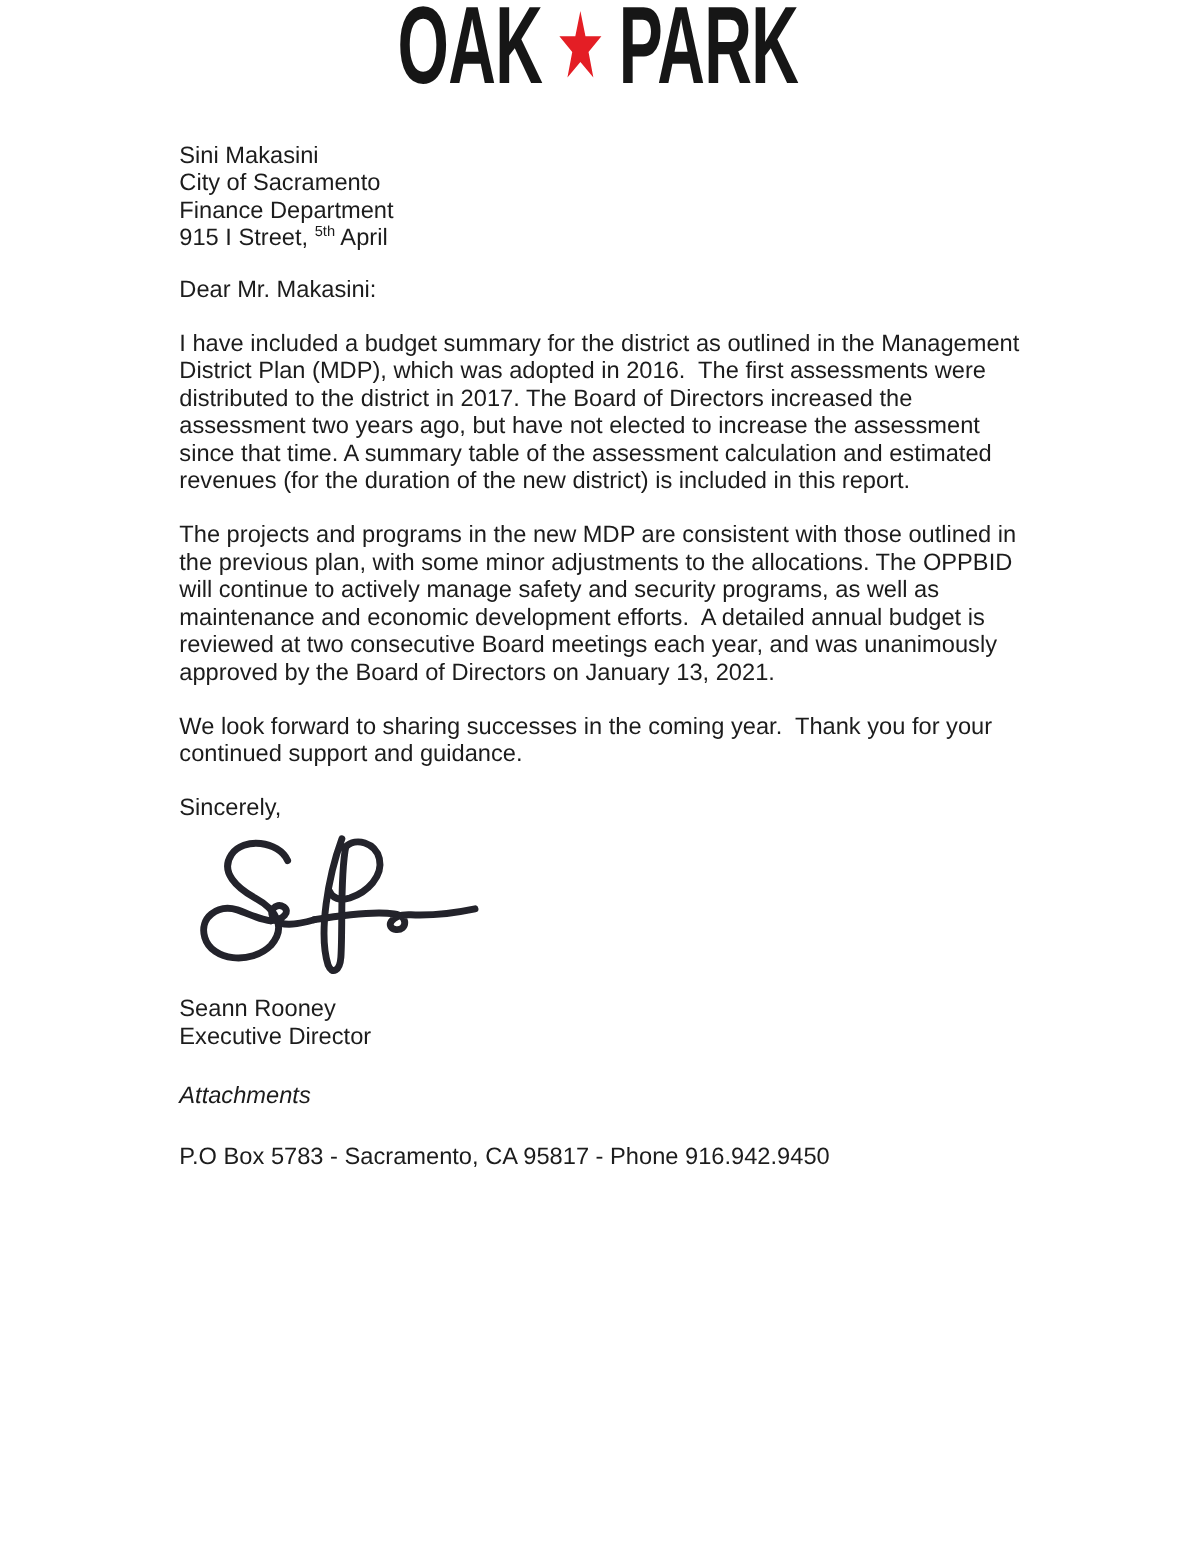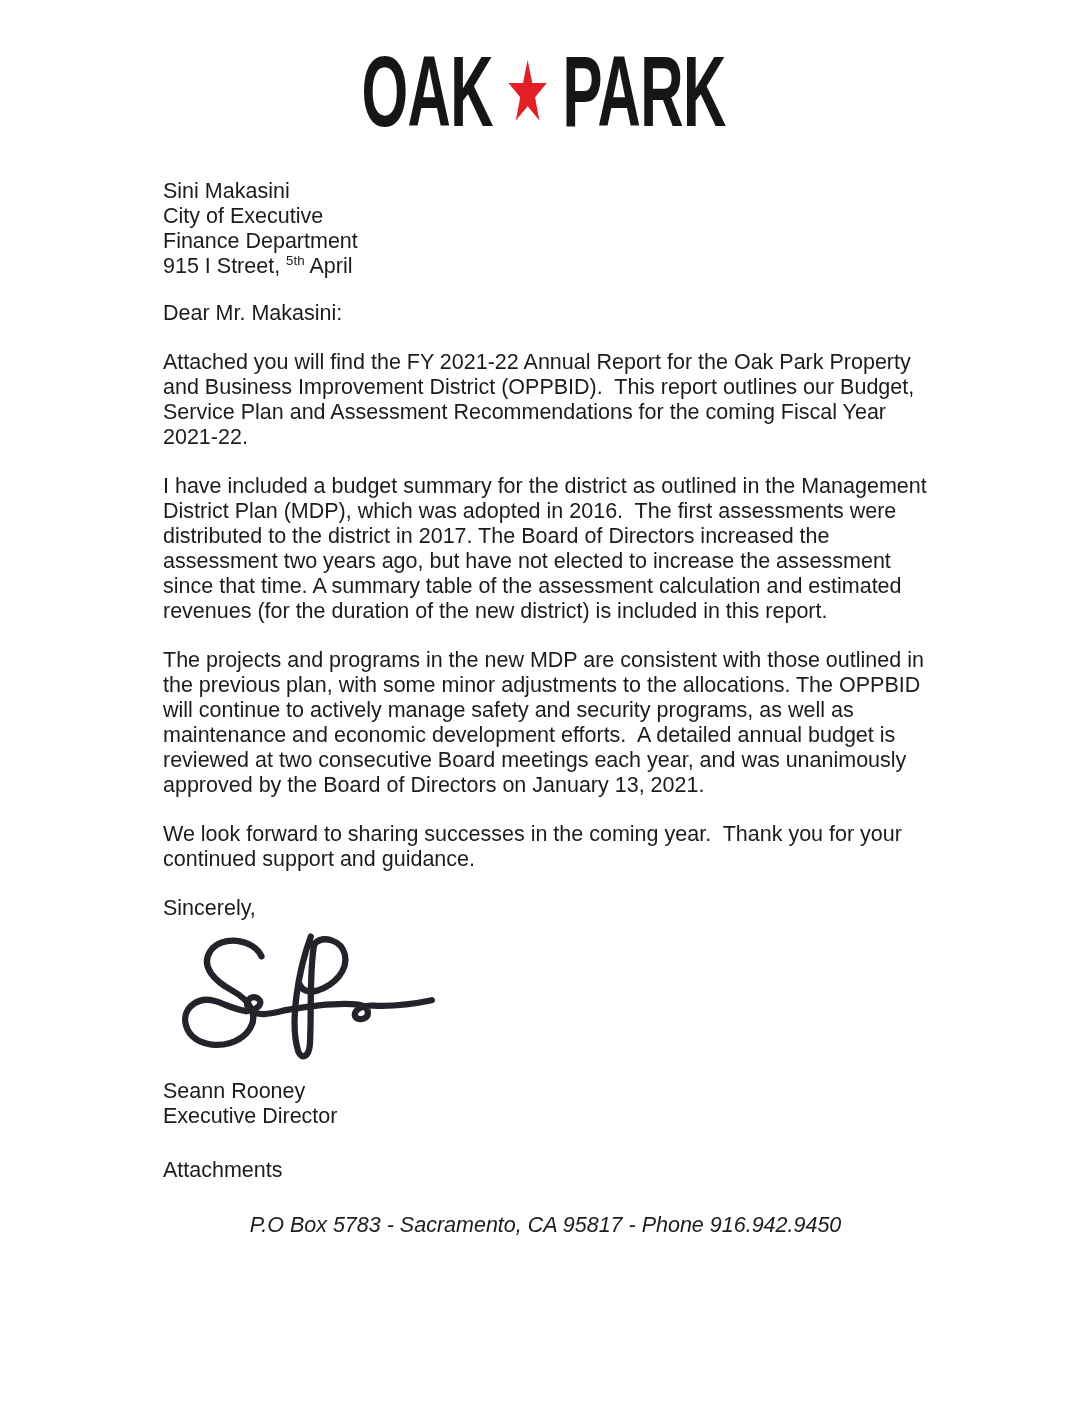--- a/index.html
+++ b/index.html
@@ -17,21 +17,20 @@
     font-size: 21.5px;
     line-height: 25px;
     overflow: hidden;
     margin: 0 auto;
   }
   
   .logo-row {
     display: flex;
     justify-content: center;
     align-items: center;
-    padding-top: 50px;
     height: 82px;
   }
   .logo-inner {
     display: flex;
     align-items: center;
     transform: scaleX(0.60);
     transform-origin: center center;
     white-space: nowrap;
   }
   .logo-word {
@@ -71,26 +70,25 @@
     margin-top: 12px;
     width: 292px;
     height: 130px;
   }
   .signature-svg {
     width: 292px;
     height: 130px;
     display: block;
   }
   .signer-name { margin-top: 16px; }
-  .attachments { margin-top: 29px; }
+  .attachments { margin-top: 29px; font-style: italic; }
   .footer-line {
     margin-top: 30px;
-    text-align: center;
+    text-align: left;
     white-space: pre-wrap;
-    font-style: italic;
   }
 </style>
 </head>
 <body>
 
 <div class="page">
 
   <div class="logo-row">
     <div class="logo-inner">
       <span class="logo-word">OAK</span>
@@ -99,28 +97,27 @@
       </svg>
       <span class="logo-word">PARK</span>
     </div>
   </div>
 
   <div class="content">
 
 
     <div class="address-block">
       <div class="line">Sini Makasini</div>
-      <div class="line">City of Executive</div>
+      <div class="line">City of Sacramento</div>
       <div class="line">Finance Department</div>
       <div class="line"><span>915 I Street, </span><sup class="street-sup">5th</sup><span> April</span></div>
     </div>
 
     <div class="line salutation">Dear Mr. Makasini:</div>
 
-    <div class="para">Attached you will find the FY 2021-22 Annual Report for the Oak Park Property and Business Improvement District (OPPBID).  This report outlines our Budget, Service Plan and Assessment Recommendations for the coming Fiscal Year 2021-22.</div>
     <div class="para">I have included a budget summary for the district as outlined in the Management District Plan (MDP), which was adopted in 2016.  The first assessments were distributed to the district in 2017. The Board of Directors increased the assessment two years ago, but have not elected to increase the assessment since that time. A summary table of the assessment calculation and estimated revenues (for the duration of the new district) is included in this report.</div>
     <div class="para">The projects and programs in the new MDP are consistent with those outlined in the previous plan, with some minor adjustments to the allocations. The OPPBID will continue to actively manage safety and security programs, as well as maintenance and economic development efforts.  A detailed annual budget is reviewed at two consecutive Board meetings each year, and was unanimously approved by the Board of Directors on January 13, 2021.</div>
     <div class="para">We look forward to sharing successes in the coming year.  Thank you for your continued support and guidance.</div>
 
     <div class="line closing">Sincerely,</div>
 
     <div class="signature-wrap">
       <svg class="signature-svg" viewBox="0 0 300 145" aria-hidden="true">
         <g fill="none" stroke="#23232b" stroke-width="7" stroke-linecap="round" stroke-linejoin="round">
           <path d="M97,26 C88,6 52,2 40,20 C28,38 46,54 64,64 C86,76 96,94 80,112 C60,132 20,128 13,104 C7,84 26,70 46,76 C58,80 68,86 80,87"></path>

